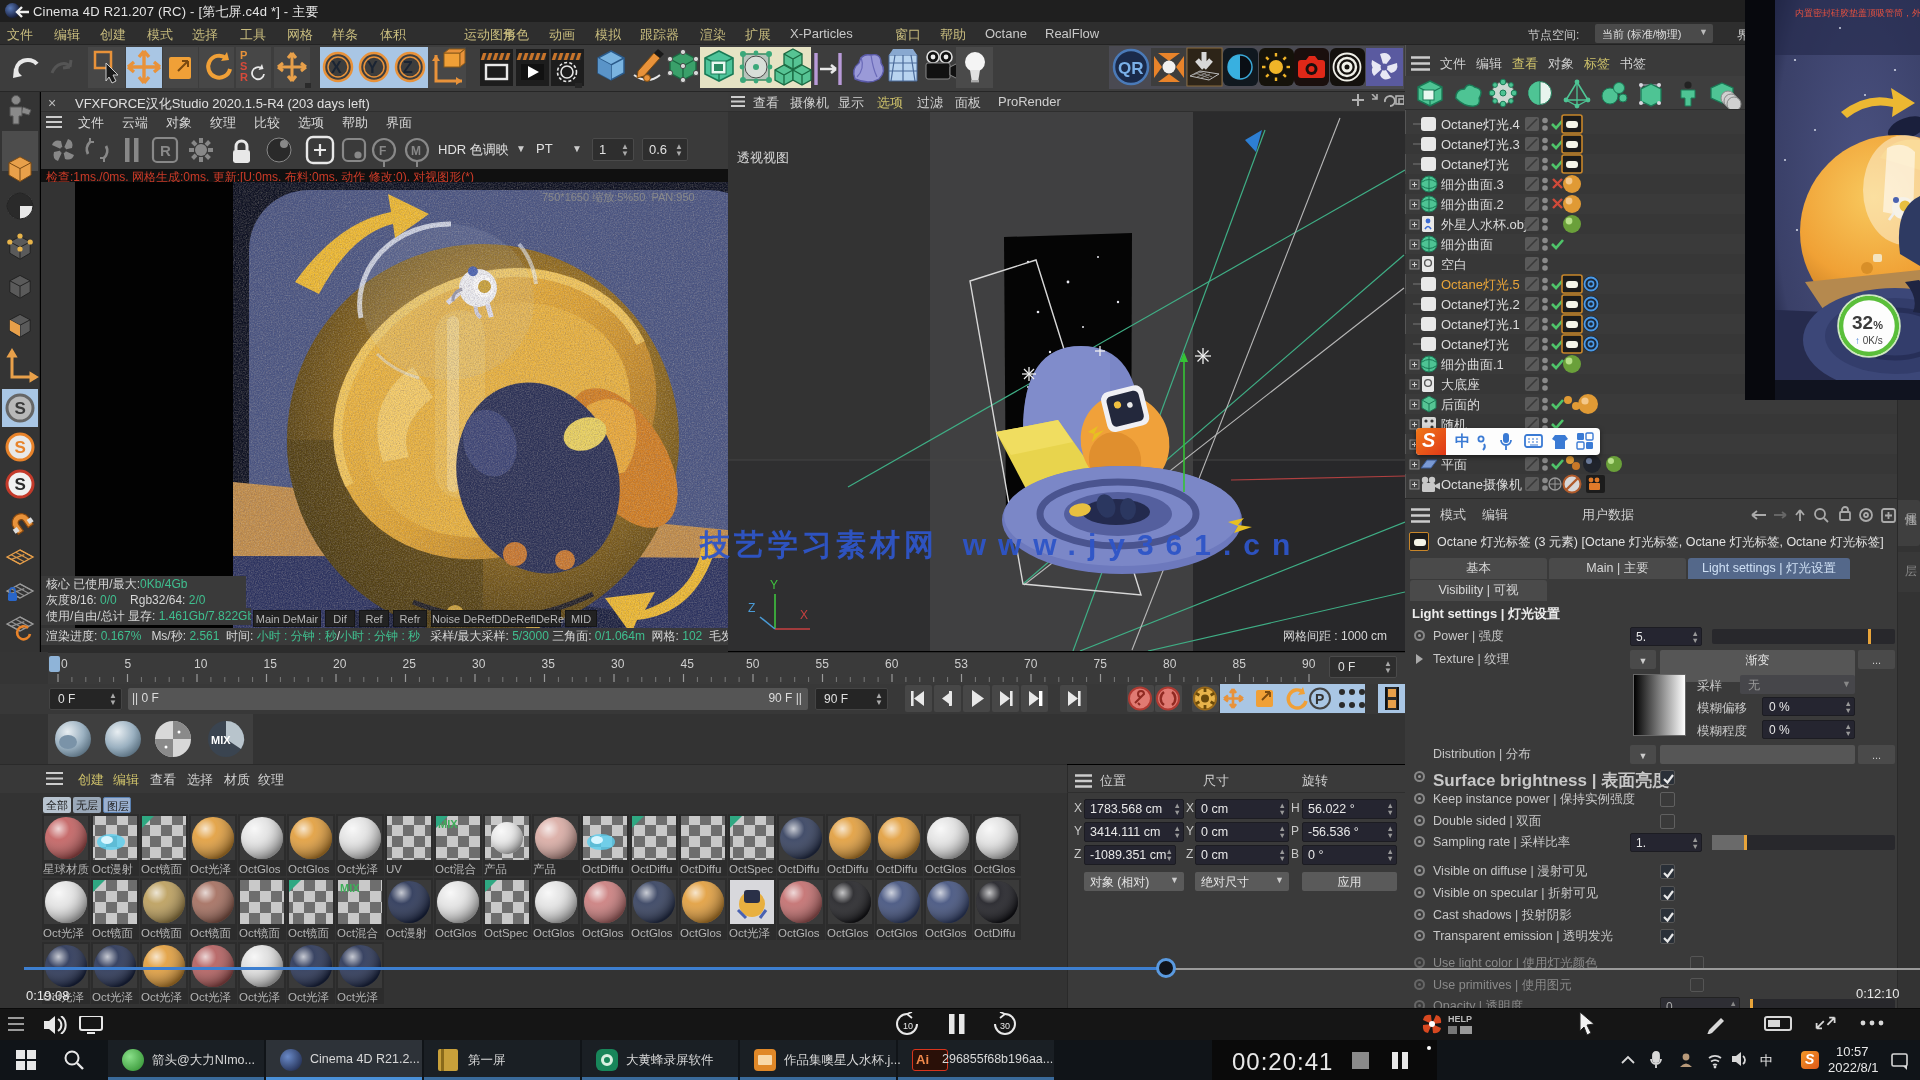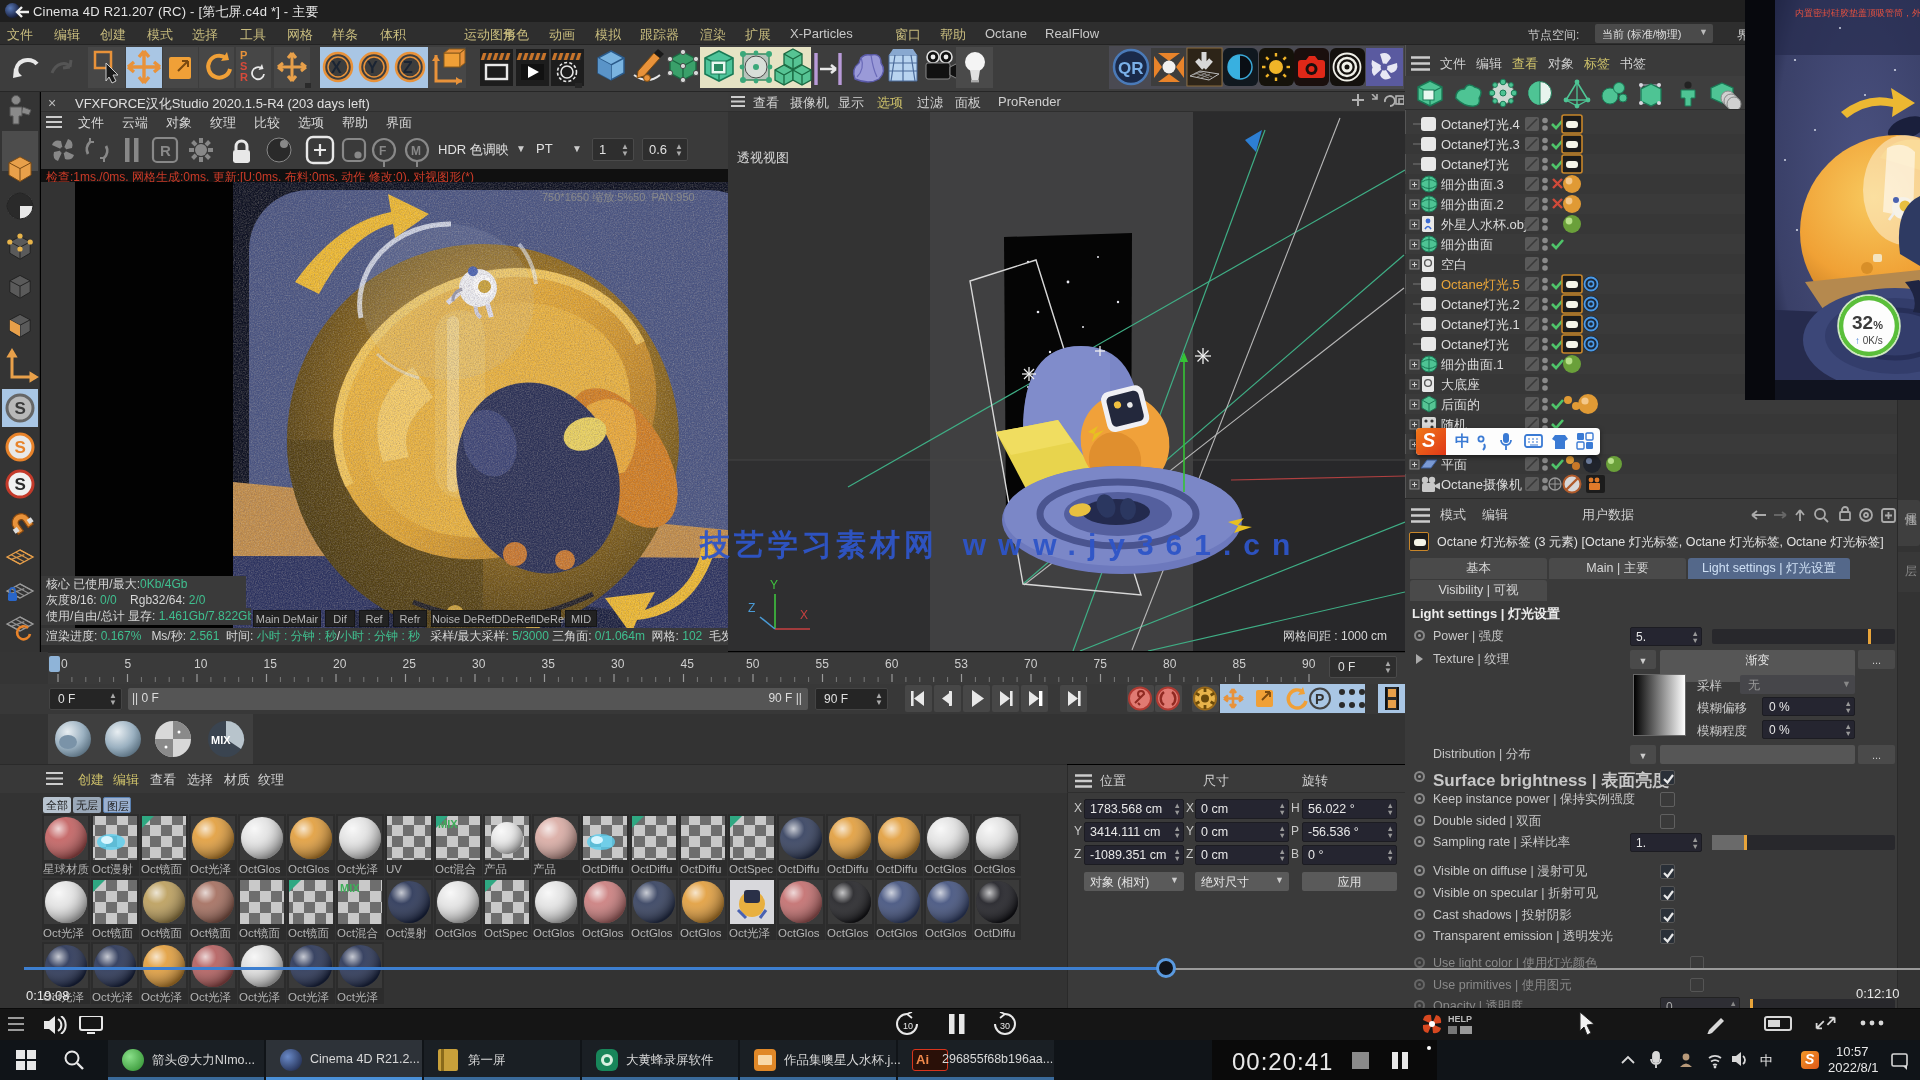--- a/index.html
+++ b/index.html
@@ -1124,21 +1124,21 @@
 <div class="ab" style="left:1195px;top:822px;width:94px;height:20px;background:#252530;border:1px solid #1c1c22;border-radius:2px">
     <span style="position:absolute;left:5px;top:2px;font-size:12.5px;color:#e8e8e8;white-space:nowrap">0 cm</span>
     <span style="position:absolute;right:2px;top:2px;font-size:7.5px;color:#999;line-height:7px">▲<br>▼</span>
   </div>
 <div class="tx" style="left:1291px;top:824px;font-size:12px;color:#c8c8c8;font-weight:400;">P</div>
 <div class="ab" style="left:1302px;top:822px;width:95px;height:20px;background:#252530;border:1px solid #1c1c22;border-radius:2px">
     <span style="position:absolute;left:5px;top:2px;font-size:12.5px;color:#e8e8e8;white-space:nowrap">-56.536 °</span>
     <span style="position:absolute;right:2px;top:2px;font-size:7.5px;color:#999;line-height:7px">▲<br>▼</span>
   </div>
 <div class="tx" style="left:1074px;top:847px;font-size:12px;color:#c8c8c8;font-weight:400;">Z</div>
-<div class="ab" style="left:1084px;top:845px;width:100px;height:20px;background:#252530;border:1px solid #1c1c22;border-radius:2px">
+<div class="ab" style="left:1084px;top:845px;width:92px;height:20px;background:#252530;border:1px solid #1c1c22;border-radius:2px">
     <span style="position:absolute;left:5px;top:2px;font-size:12.5px;color:#e8e8e8;white-space:nowrap">-1089.351 cm</span>
     <span style="position:absolute;right:2px;top:2px;font-size:7.5px;color:#999;line-height:7px">▲<br>▼</span>
   </div>
 <div class="tx" style="left:1186px;top:847px;font-size:12px;color:#c8c8c8;font-weight:400;">Z</div>
 <div class="ab" style="left:1195px;top:845px;width:94px;height:20px;background:#252530;border:1px solid #1c1c22;border-radius:2px">
     <span style="position:absolute;left:5px;top:2px;font-size:12.5px;color:#e8e8e8;white-space:nowrap">0 cm</span>
     <span style="position:absolute;right:2px;top:2px;font-size:7.5px;color:#999;line-height:7px">▲<br>▼</span>
   </div>
 <div class="tx" style="left:1291px;top:847px;font-size:12px;color:#c8c8c8;font-weight:400;">B</div>
 <div class="ab" style="left:1302px;top:845px;width:95px;height:20px;background:#252530;border:1px solid #1c1c22;border-radius:2px">

